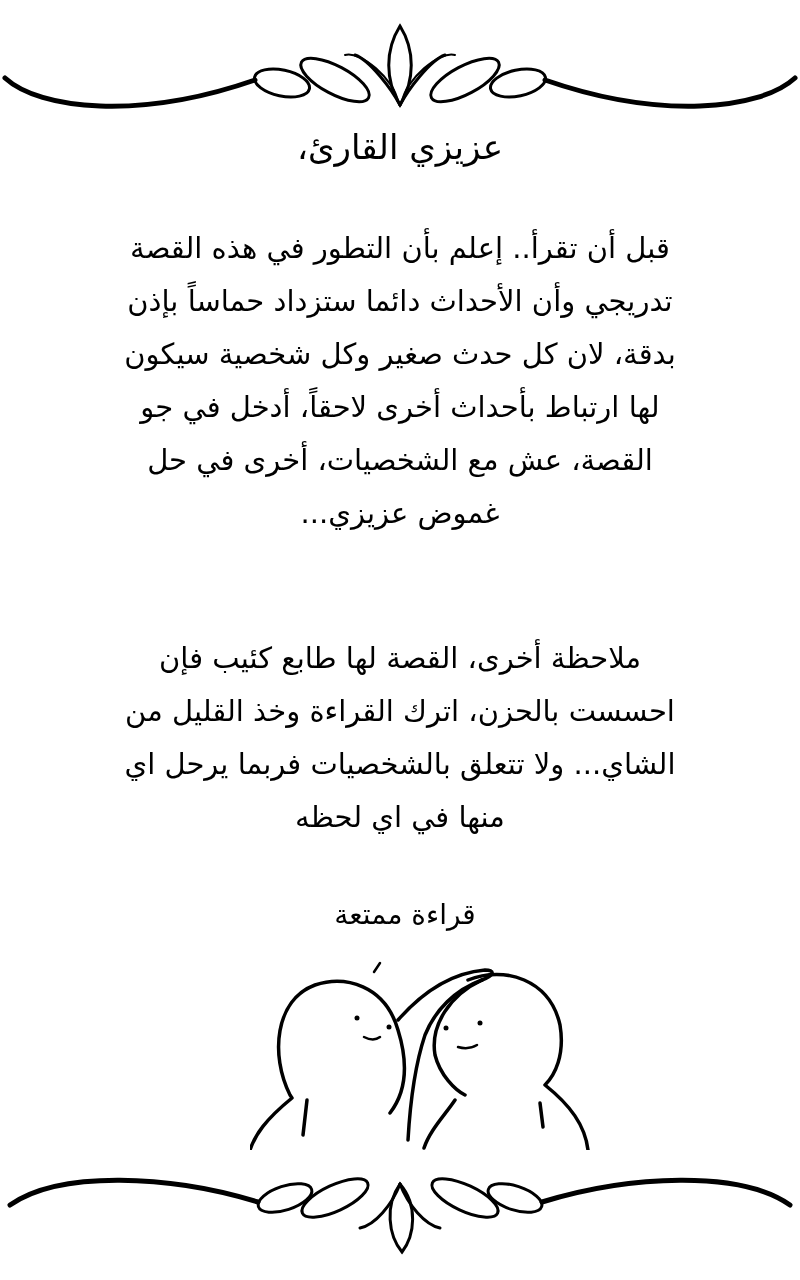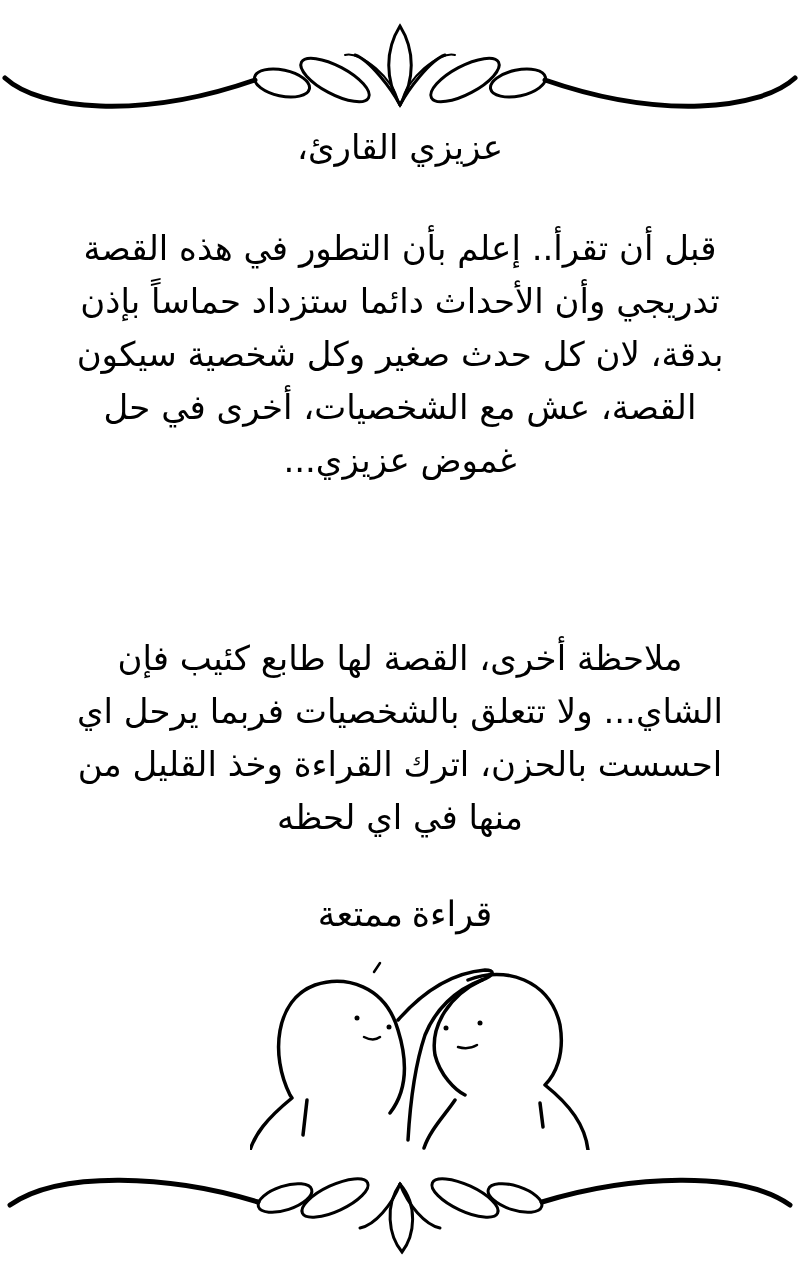--- a/index.html
+++ b/index.html
@@ -10,28 +10,28 @@
   .ornament { position: absolute; left: 0; width: 800px; }
   .ornament-top { top: 20px; height: 100px; }
   .ornament-bottom { top: 1160px; height: 100px; }
   .page { position: absolute; left: 0; top: 0; width: 800px; direction: rtl; text-align: center; }
   .greeting {
     position: absolute; top: 122px; left: 0; width: 800px;
     font-size: 34px; line-height: 50px;
   }
   .para {
     position: absolute; left: 60px; width: 680px;
-    font-size: 34px; line-height: 53px;
+    font-size: 29px; line-height: 53px;
   }
   .para .line { display: block; white-space: nowrap; }
   .para1 { top: 222px; }
   .para2 { top: 632px; }
   .signoff {
     position: absolute; top: 890px; left: 0; width: 800px;
-    font-size: 35px; line-height: 50px; font-family: Liberation Serif, serif;
+    font-size: 28px; line-height: 50px;
   }
   .sign-inner { display: inline-block; margin-right: -10px; }
   .illustration { position: absolute; left: 250px; top: 935px; width: 340px; height: 215px; }
 </style>
 </head>
 <body>
 
 <svg class="ornament ornament-top" viewBox="0 0 800 100" preserveAspectRatio="none">
   <g fill="none" stroke="#000" stroke-linecap="round">
     <path d="M5 58 C 40 90, 140 100, 255 60" stroke-width="5"></path>
@@ -48,28 +48,29 @@
   </g>
 </svg>
 
 <div class="page">
   <div class="greeting">عزيزي القارئ،</div>
 
   <div class="para para1">
     <span class="line">قبل أن تقرأ.. إعلم بأن التطور في هذه القصة</span>
     <span class="line">تدريجي وأن الأحداث دائما ستزداد حماساً بإذن</span>
     <span class="line">بدقة، لان كل حدث صغير وكل شخصية سيكون</span>
+    <span class="line">لها ارتباط بأحداث أخرى لاحقاً، أدخل في جو</span>
     <span class="line">القصة، عش مع الشخصيات، أخرى في حل</span>
     <span class="line">غموض عزيزي...</span>
   </div>
 
   <div class="para para2">
     <span class="line">ملاحظة أخرى، القصة لها طابع كئيب فإن</span>
+    <span class="line">احسست بالحزن، اترك القراءة وخذ القليل من</span>
     <span class="line">الشاي... ولا تتعلق بالشخصيات فربما يرحل اي</span>
-    <span class="line">احسست بالحزن، اترك القراءة وخذ القليل من</span>
     <span class="line">منها في اي لحظه</span>
   </div>
 
   <div class="signoff">
     <span class="sign-inner">قراءة ممتعة</span>
   </div>
 </div>
 
 <svg class="illustration" viewBox="0 0 340 215">
   <g fill="none" stroke="#000" stroke-width="3.5" stroke-linecap="round" stroke-linejoin="round">

